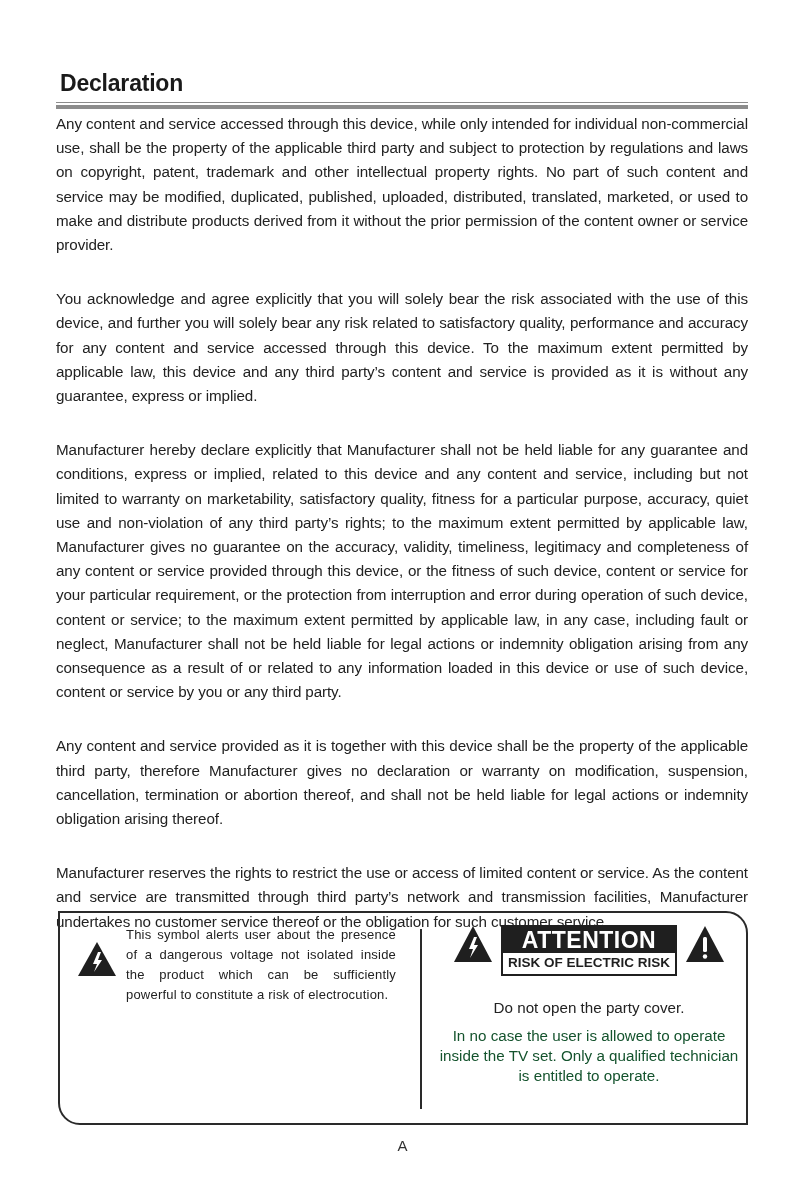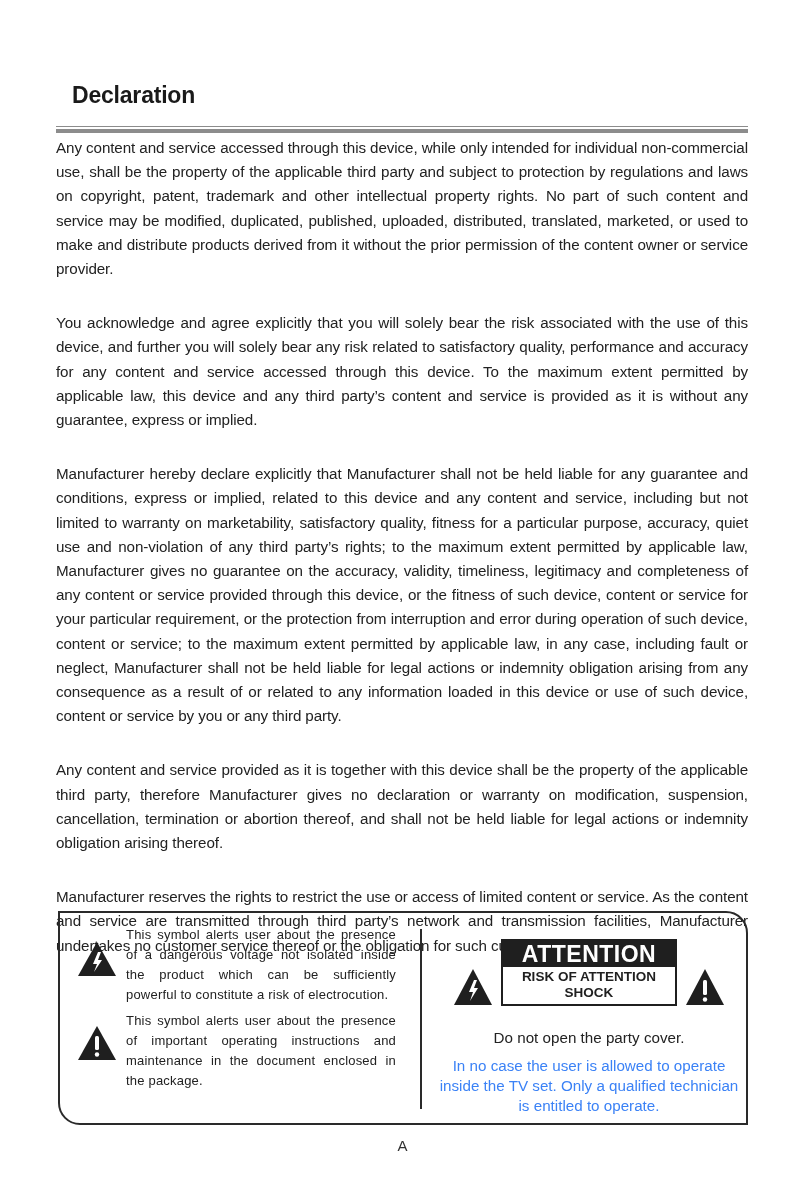--- a/index.html
+++ b/index.html
@@ -1,42 +1,42 @@
 <!DOCTYPE html>
 <html><head>
 <meta charset="utf-8">
 <style>
   html, body { margin: 0; padding: 0; background: #ffffff; }
   body { width: 805px; height: 1191px; position: relative; overflow: hidden;
          font-family: "Liberation Sans", sans-serif; color: #1f1f1f; }
   .page { position: absolute; left: 56px; top: 64px; width: 692px; }
-  .title { font-size: 23px; font-weight: bold; color: #1a1a1a; margin: 16px; line-height: 30px; letter-spacing: -0.2px; }
+  .title { font-size: 23px; font-weight: bold; color: #1a1a1a; margin: 4px; line-height: 30px; letter-spacing: -0.2px; }
   .rule-thin { height: 1px; background: #8c8c8c; margin-top: 3px; }
   .rule-thick { height: 4px; background: #8c8c8c; margin-top: 2px; }
   .para { font-size: 15.2px; line-height: 24.2px; text-align: justify; margin: 0; color: #222; letter-spacing: -0.1px; }
   .p1 { margin-top: 3px; }
   .gap { margin-top: 30px; }
   .warn-box { position: absolute; left: 58px; top: 911px; width: 690px; height: 214px;
               border: 2px solid #2a2a2a; border-top-right-radius: 22px; border-bottom-left-radius: 22px;
               box-sizing: border-box; }
   .divider { position: absolute; left: 360px; top: 16px; width: 2px; height: 180px; background: #2a2a2a; }
   .left-col { position: absolute; left: 8px; top: 12px; width: 328px; }
   .row { display: flex; align-items: flex-start; }
   .tri-wrap { width: 58px; flex: none; display: flex; justify-content: center; }
   .sym-text { font-size: 13px; line-height: 20px; text-align: justify; color: #222; letter-spacing: 0.2px; }
   .row1 .tri-wrap { padding-top: 16px; }
   .row2 { margin-top: 6px; }
   .row2 .tri-wrap { padding-top: 14px; }
   .right-col { position: absolute; left: 376px; top: 12px; width: 306px; text-align: center; }
-  .attn-row { display: flex; align-items: flex-end; justify-content: center; gap: 8px; margin-top: 14px; }
+  .attn-row { display: flex; align-items: flex-start; justify-content: center; gap: 8px; margin-top: 0; }
   .attn-box { border: 2px solid #1f1f1f; width: 172px; }
   .attn-head { background: #1f1f1f; color: #fff; font-weight: bold; font-size: 23px; line-height: 26px; letter-spacing: 0.5px; }
   .attn-sub { font-weight: bold; font-size: 13.5px; line-height: 16px; color: #1f1f1f; padding: 2px 0 3px 0; }
   .notice1 { font-size: 15.2px; line-height: 20px; margin-top: 22px; color: #222; }
-  .notice2 { font-size: 15.2px; line-height: 20px; margin-top: 8px; color: #3b82f6; }
+  .notice2 { font-size: 15.2px; line-height: 20px; margin-top: 8px; color: #14532d; }
   .page-num { position: absolute; left: 0; width: 805px; top: 1137px; text-align: center;
               font-size: 15px; color: #333; }
 </style>
 </head>
 <body>
 
 <div class="page">
   <h1 class="title">Declaration</h1>
   <div class="rule-thin"></div>
   <div class="rule-thick"></div>
@@ -52,43 +52,33 @@
   <div class="left-col">
     <div class="row row1">
       <div class="tri-wrap">
         <svg width="40" height="36" viewBox="0 0 40 36">
           <polygon points="20,1 39,35 1,35" fill="#1f1f1f"></polygon>
           <polygon points="21,11 16,23 20,23 17,31 25,19 21,19 24,11" fill="#ffffff"></polygon>
         </svg>
       </div>
       <div class="sym-text">This symbol alerts user about the presence of a dangerous voltage not isolated inside the product which can be sufficiently powerful to constitute a risk of electrocution.</div>
     </div>
-    <div class="row row2">
-      <div class="tri-wrap">
-        <svg width="40" height="36" viewBox="0 0 40 36">
-          <polygon points="20,1 39,35 1,35" fill="#1f1f1f"></polygon>
-          <rect x="18" y="11" width="4" height="14" rx="1.5" fill="#ffffff"></rect>
-          <circle cx="20" cy="29.5" r="2.2" fill="#ffffff"></circle>
-        </svg>
-      </div>
-      <div class="sym-text">This symbol alerts user about the presence of important operating instructions and maintenance in the document enclosed in the package.</div>
-    </div>
   </div>
 
   <div class="divider"></div>
 
   <div class="right-col">
     <div class="attn-row">
       <svg width="40" height="38" viewBox="0 0 40 38">
         <polygon points="20,1 39,37 1,37" fill="#1f1f1f"></polygon>
         <polygon points="21,12 16,24 20,24 17,33 25,20 21,20 24,12" fill="#ffffff"></polygon>
       </svg>
       <div class="attn-box">
         <div class="attn-head">ATTENTION</div>
-        <div class="attn-sub">RISK OF ATTENTION SHOCK</div>
+        <div class="attn-sub">RISK OF ELECTRIC RISK</div>
       </div>
       <svg width="40" height="38" viewBox="0 0 40 38">
         <polygon points="20,1 39,37 1,37" fill="#1f1f1f"></polygon>
         <rect x="18" y="12" width="4" height="15" rx="1.5" fill="#ffffff"></rect>
         <circle cx="20" cy="31.5" r="2.2" fill="#ffffff"></circle>
       </svg>
     </div>
     <div class="notice1">Do not open the party cover.</div>
     <div class="notice2">In no case the user is allowed to operate inside the TV set. Only a qualified technician is entitled to operate.</div>
   </div>

